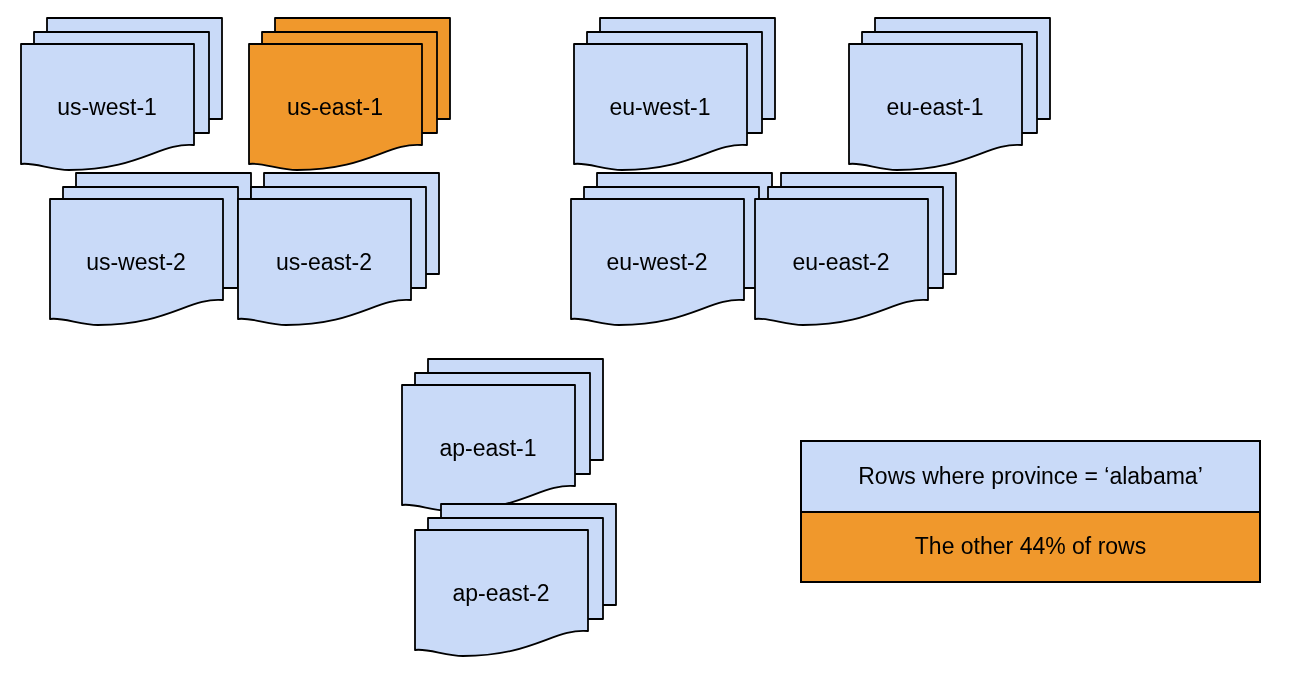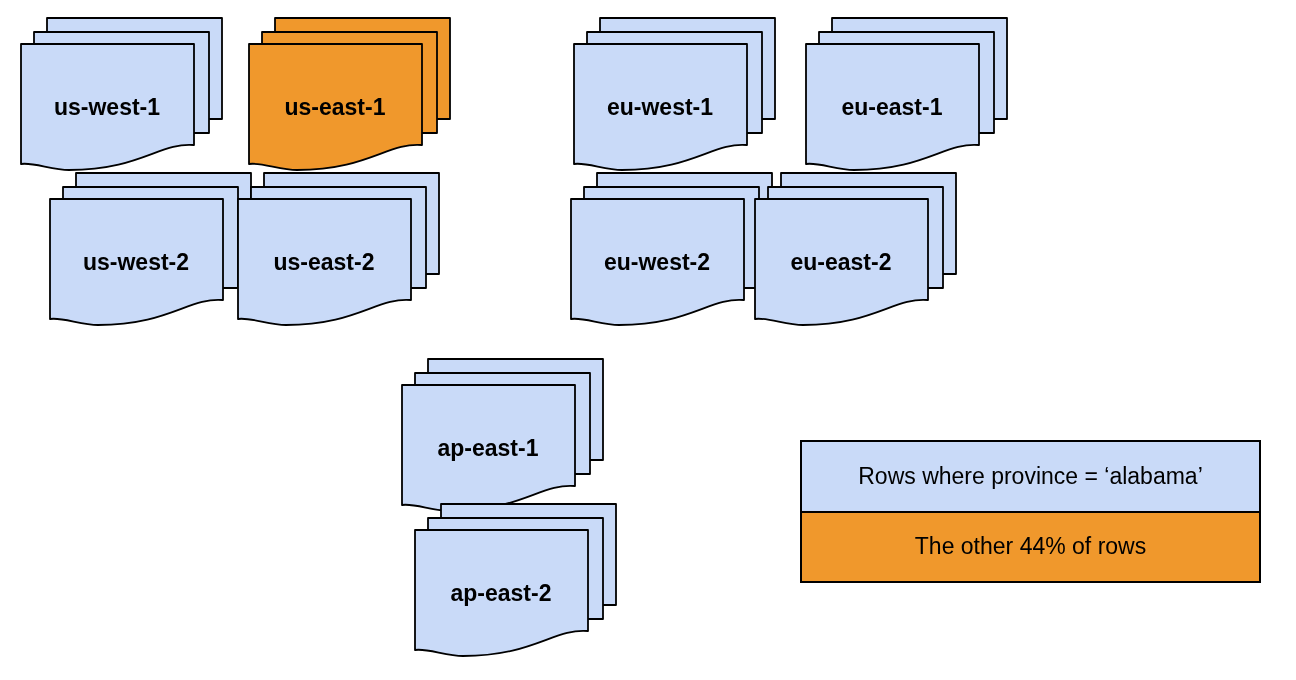--- a/index.html
+++ b/index.html
@@ -12,21 +12,20 @@
     position: relative;
     width: 1296px;
     height: 680px;
     background: var(--bg, #ffffff);
     overflow: hidden;
   }
   .stack {
     position: absolute;
     width: 204px;
     height: 162px;
-    font-weight: bold;
   }
   .stack svg {
     display: block;
     width: 204px;
     height: 154px;
   }
   .stack svg text {
     font-family: "Liberation Sans", sans-serif;
     font-size: 23px;
     fill: var(--text, #000000);
@@ -88,21 +87,21 @@
         </svg>
       </div>
       <div class="stack" style="left: 573px; top: 17px;">
         <svg viewBox="0 0 204 154">
           <rect x="27" y="1" width="175" height="101" class="sheet fill-default"></rect>
           <rect x="14" y="15" width="175" height="101" class="sheet fill-default"></rect>
           <path d="M 1 27 L 174 27 L 174 128 C 140 125 120 153 49 153 C 32 153 13 145 1 147 Z" class="sheet fill-default"></path>
           <text x="87" y="98" text-anchor="middle">eu-west-1</text>
         </svg>
       </div>
-      <div class="stack" style="left: 805px; top: 17px;">
+      <div class="stack" style="left: 848px; top: 17px;">
         <svg viewBox="0 0 204 154">
           <rect x="27" y="1" width="175" height="101" class="sheet fill-default"></rect>
           <rect x="14" y="15" width="175" height="101" class="sheet fill-default"></rect>
           <path d="M 1 27 L 174 27 L 174 128 C 140 125 120 153 49 153 C 32 153 13 145 1 147 Z" class="sheet fill-default"></path>
           <text x="87" y="98" text-anchor="middle">eu-east-1</text>
         </svg>
       </div>
       <div class="stack" style="left: 20px; top: 172px; padding-left: 29px;">
         <svg viewBox="0 0 204 154">
           <rect x="27" y="1" width="175" height="101" class="sheet fill-default"></rect>

